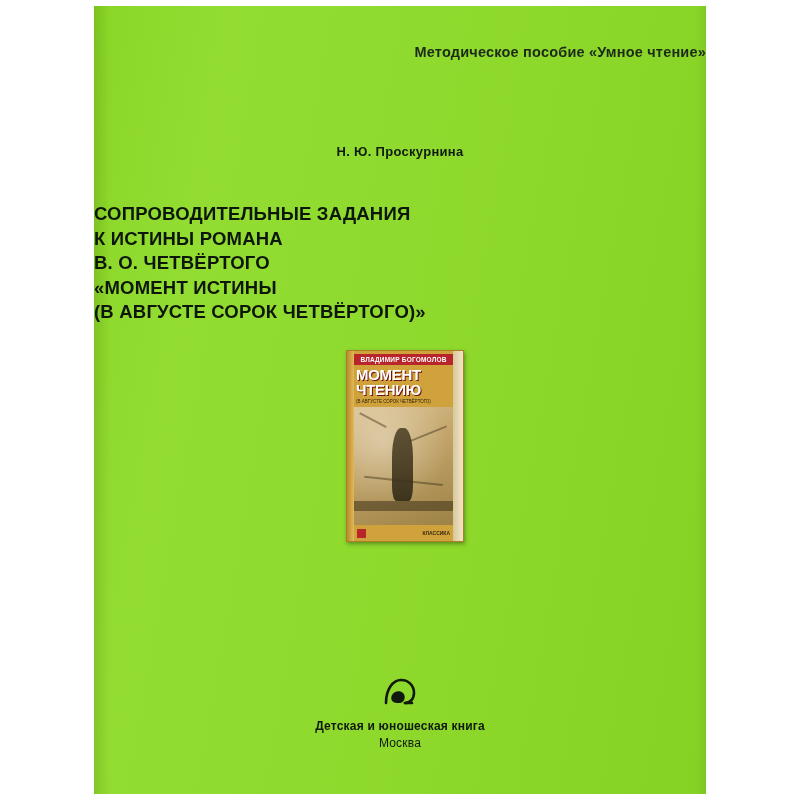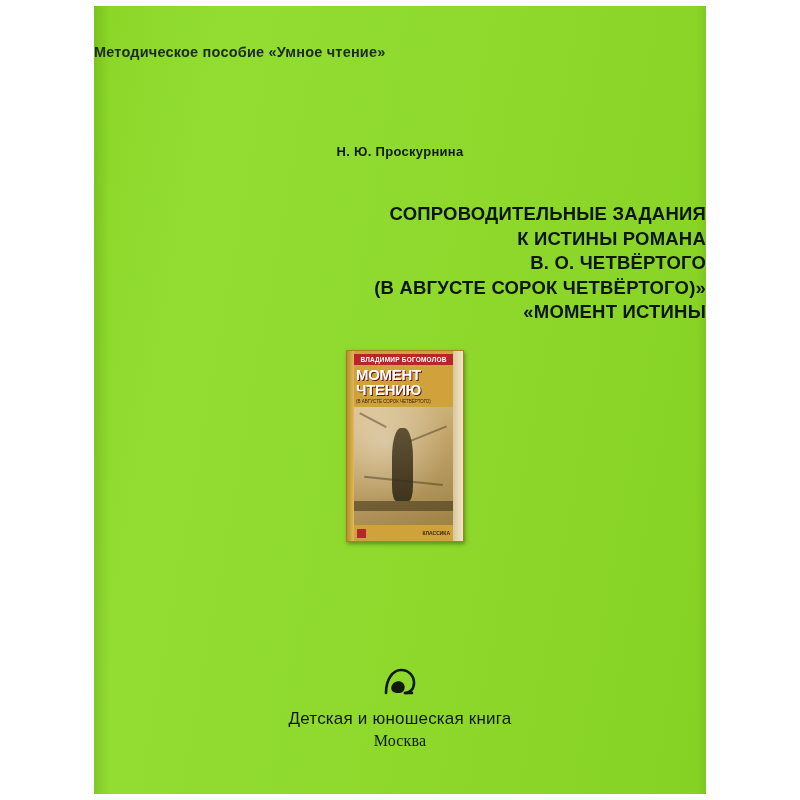--- a/index.html
+++ b/index.html
@@ -46,21 +46,21 @@
     top: 0;
     width: 10px;
     height: 100%;
     background: linear-gradient(270deg, rgba(70,120,10,0.14), rgba(70,120,10,0.0));
   }
   .series-line {
     position: absolute;
     top: 38px;
     left: 0;
     width: 100%;
-    text-align: left;
+    text-align: right;
     font-size: 14.5px;
     font-weight: bold;
     color: #1d2a1a;
     letter-spacing: 0.2px;
   }
   .author-line {
     position: absolute;
     top: 138px;
     left: 0;
     width: 100%;
@@ -68,21 +68,21 @@
     font-size: 13px;
     font-weight: bold;
     color: #101a0e;
     letter-spacing: 0.3px;
   }
   .title-block {
     position: absolute;
     top: 196px;
     left: 0;
     width: 100%;
-    text-align: right;
+    text-align: left;
     color: #0d160b;
     font-size: 18.5px;
     font-weight: bold;
     line-height: 24.5px;
     letter-spacing: 0.2px;
   }
   .title-block div {
     white-space: nowrap;
   }
 
@@ -190,30 +190,29 @@
   
   #publisher {
     position: absolute;
     left: 0;
     bottom: 44px;
     width: 100%;
     text-align: center;
     color: #10190d;
   }
   #publisher .pub-name {
-    font-size: 17px;
-    font-weight: normal;
+    font-size: 12px;
+    font-weight: bold;
     margin-top: 8px;
     letter-spacing: 0.2px;
   }
   #publisher .pub-city {
-    font-size: 16px;
+    font-size: 12px;
     margin-top: 3px;
     letter-spacing: 0.2px;
-    font-family: Liberation Serif, serif;
   }
   .pub-logo {
     display: inline-block;
     width: 34px;
     height: 30px;
   }
 </style>
 </head>
 <body>
 
@@ -224,22 +223,22 @@
     <div class="right-shade"></div>
 
     <div class="series-line">Методическое пособие «Умное чтение»</div>
 
     <div class="author-line">Н. Ю. Проскурнина</div>
 
     <div class="title-block">
       <div>СОПРОВОДИТЕЛЬНЫЕ ЗАДАНИЯ</div>
       <div>К ИСТИНЫ РОМАНА</div>
       <div>В. О. ЧЕТВЁРТОГО</div>
+      <div>«МОМЕНТ ИСТИНЫ</div>
       <div>(В АВГУСТЕ СОРОК ЧЕТВЁРТОГО)»</div>
-      <div>«МОМЕНТ ИСТИНЫ</div>
     </div>
 
     <div id="mini-book">
       <div class="mb-spine"></div>
       <div class="mb-right"></div>
       <div class="mb-topbar">ВЛАДИМИР БОГОМОЛОВ</div>
       <div class="mb-title">
         <div>МОМЕНТ</div>
         <div>ЧТЕНИЮ</div>
       </div>

